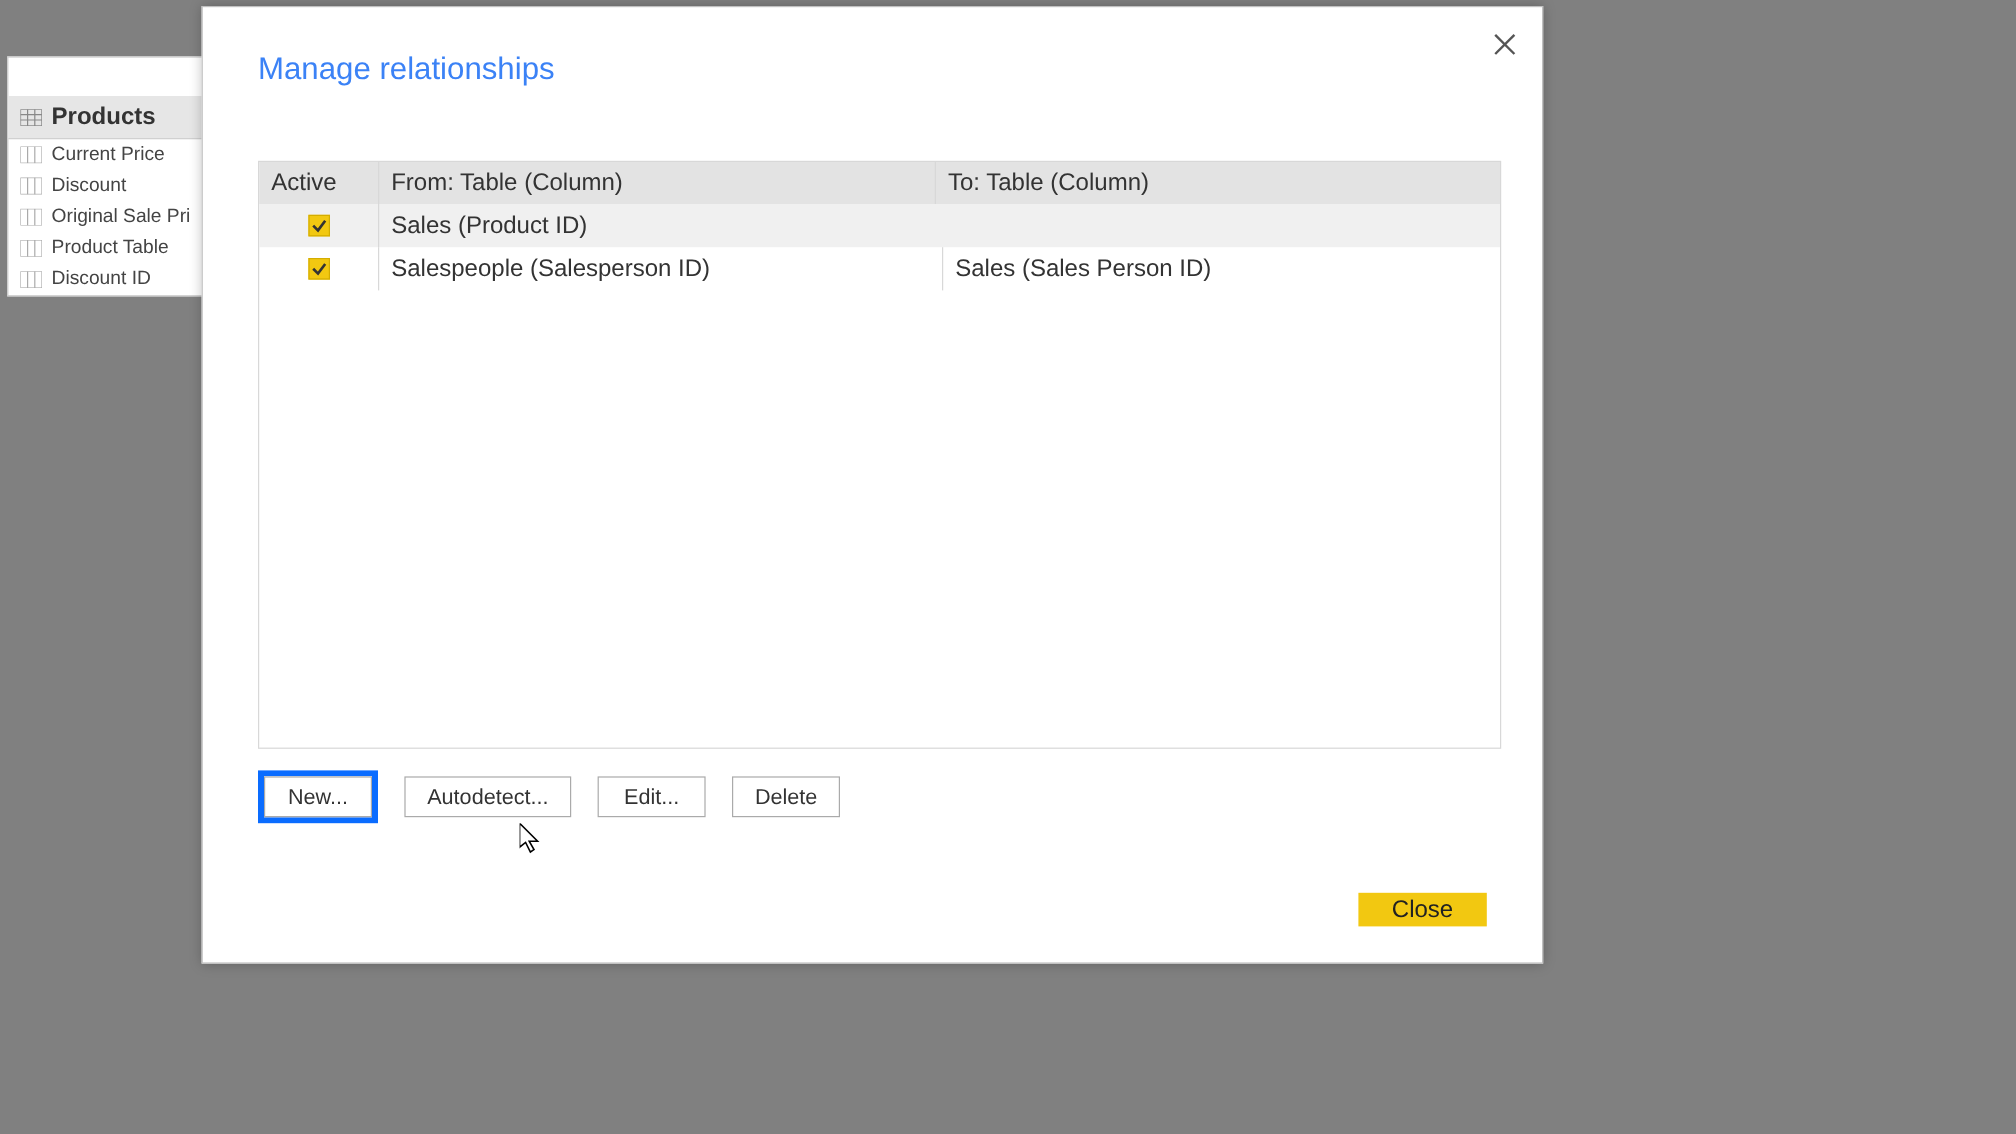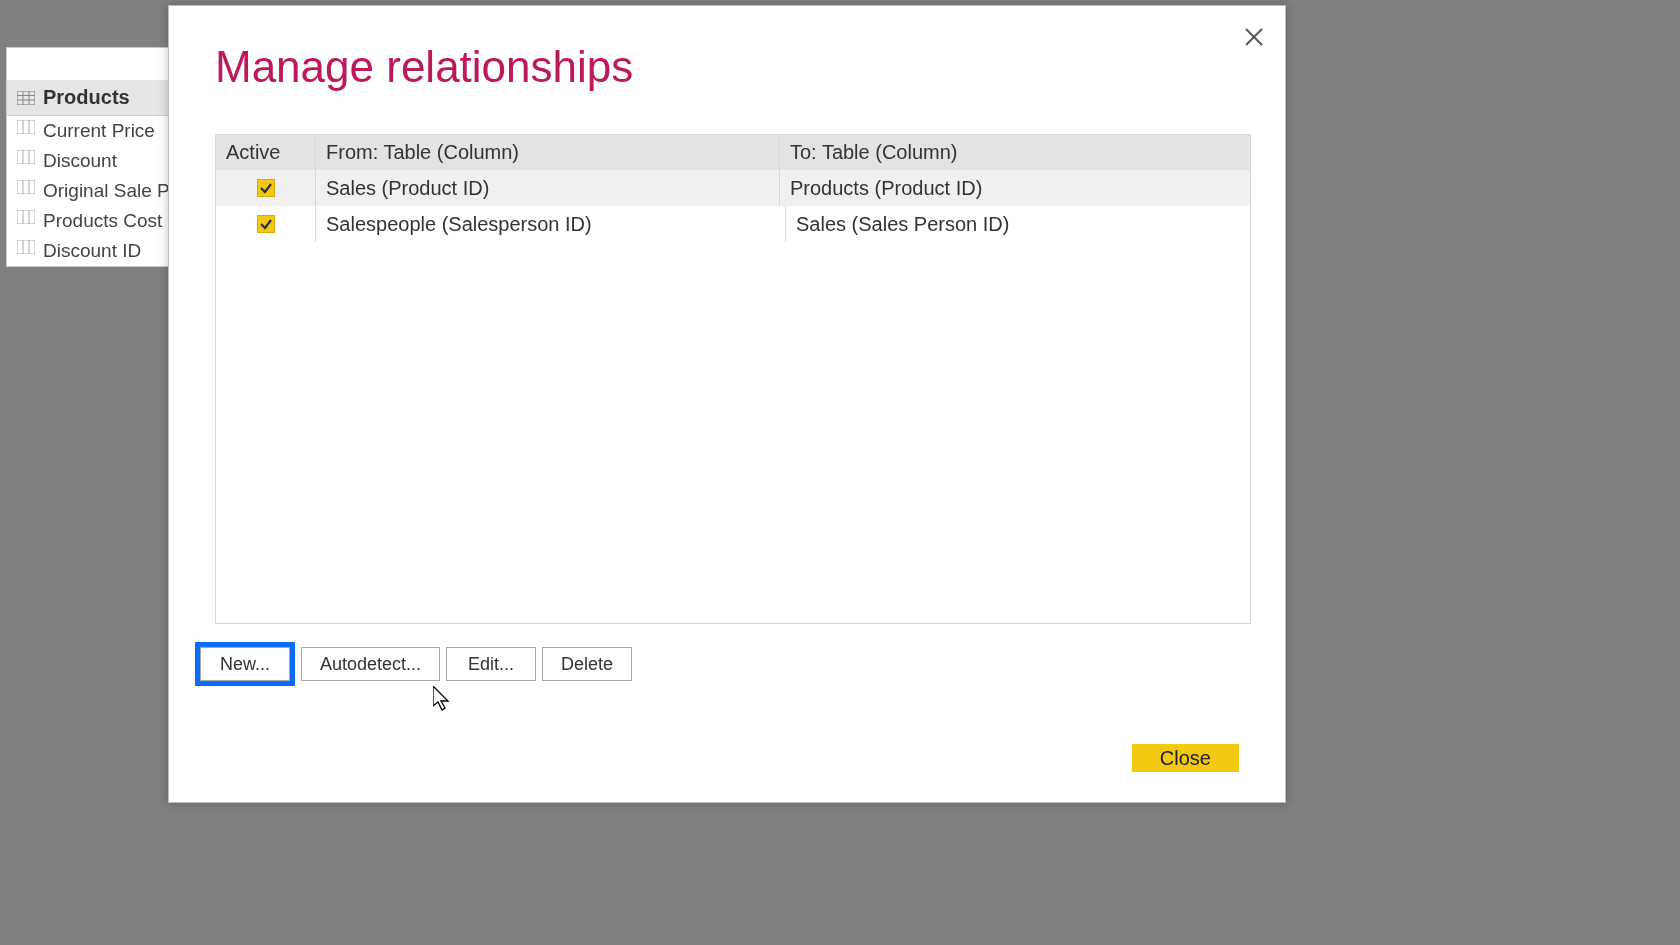--- a/index.html
+++ b/index.html
@@ -29,26 +29,26 @@
       padding: 6px 10px;
       background: #e6e6e6;
       border-bottom: 1px solid #d0d0d0;
       font-weight: 600;
       font-size: 20px;
       color: #333;
       margin-top: 32px;
     }
     .fields-panel .field-item {
       display: flex;
-      align-items: flex-start;
+      align-items: center;
       gap: 8px;
       padding: 4px 10px;
       white-space: nowrap;
       overflow: hidden;
-      font-size: 19px;
+      font-size: 16px;
       color: #444;
     }
     .table-icon, .field-icon {
       width: 18px; height: 14px;
       flex-shrink: 0;
     }
     .table-icon svg, .field-icon svg { width: 100%; height: 100%; display:block; }
 
     
     .dialog {
@@ -69,23 +69,23 @@
       cursor: pointer;
       color: #555;
       display:flex; align-items:center; justify-content:center;
       font-size: 26px;
       line-height: 1;
     }
     .dialog-title {
       position: absolute;
       left: 46px;
       top: 36px;
-      font-size: 44px;
+      font-size: 26px;
       font-weight: 300;
-      color: #be185d;
+      color: #3b82f6;
     }
 
     
     .rel-table {
       position: absolute;
       left: 46px;
       top: 128px;
       width: 1036px;
       height: 490px;
       border: 1px solid #d8d8d8;
@@ -124,24 +124,24 @@
       width: 18px; height: 18px;
       background: #f2c811;
       display:flex; align-items:center; justify-content:center;
       border:1px solid #d4ad00;
     }
     .checkbox svg { width: 14px; height: 14px; display:block; }
 
     
     .button-row {
       position: absolute;
-      left: 26px;
+      left: 46px;
       top: 636px;
       display: flex;
-      gap: 6px;
+      gap: 22px;
       align-items: center;
     }
     .new-highlight {
       border: 5px solid #0a6cff;
       padding: 0;
     }
     .btn {
       min-width: 90px;
       height: 34px;
       padding: 0 18px;
@@ -223,21 +223,21 @@
     <span>Original Sale Pri</span>
   </div>
   <div class="field-item">
     <span class="field-icon">
       <svg viewBox="0 0 18 14">
           <rect x="0" y="0" width="18" height="14" fill="none" stroke="#aaa" stroke-width="1"></rect>
           <line x1="6" y1="0" x2="6" y2="14" stroke="#aaa"></line>
           <line x1="12" y1="0" x2="12" y2="14" stroke="#aaa"></line>
         </svg>
     </span>
-    <span>Products Cost</span>
+    <span>Product Table</span>
   </div>
   <div class="field-item">
     <span class="field-icon">
       <svg viewBox="0 0 18 14">
           <rect x="0" y="0" width="18" height="14" fill="none" stroke="#aaa" stroke-width="1"></rect>
           <line x1="6" y1="0" x2="6" y2="14" stroke="#aaa"></line>
           <line x1="12" y1="0" x2="12" y2="14" stroke="#aaa"></line>
         </svg>
     </span>
     <span>Discount ID</span>
@@ -262,21 +262,20 @@
     <div class="rel-body">
       <div class="rel-row selected">
         <div class="col col-active">
           <span class="checkbox">
             <svg viewBox="0 0 14 14">
                 <polyline points="2,7 6,11 12,3" fill="none" stroke="#333" stroke-width="2.2"></polyline>
               </svg>
           </span>
         </div>
         <div class="col col-from">Sales (Product ID)</div>
-        <div class="col col-to">Products (Product ID)</div>
       </div>
       <div class="rel-row">
         <div class="col col-active">
           <span class="checkbox">
             <svg viewBox="0 0 14 14">
                 <polyline points="2,7 6,11 12,3" fill="none" stroke="#333" stroke-width="2.2"></polyline>
               </svg>
           </span>
         </div>
         <div class="col col-to">Salespeople (Salesperson ID)</div>

